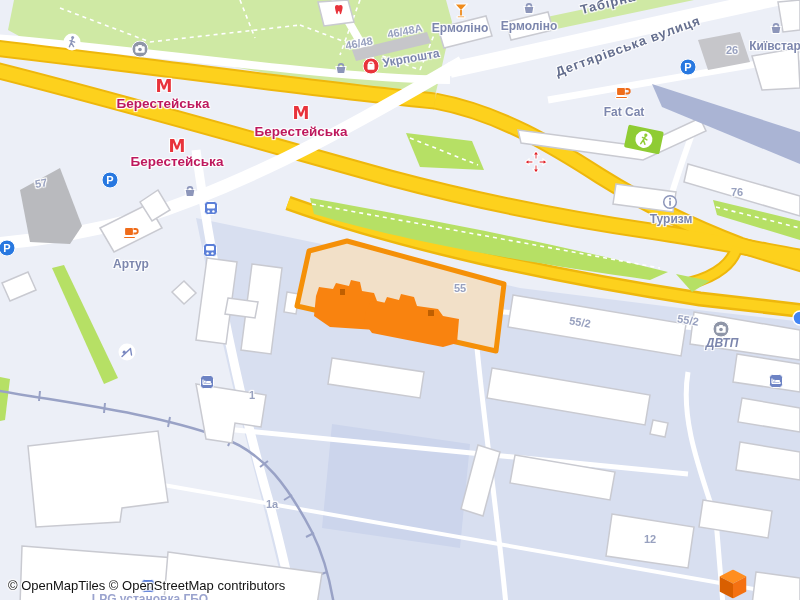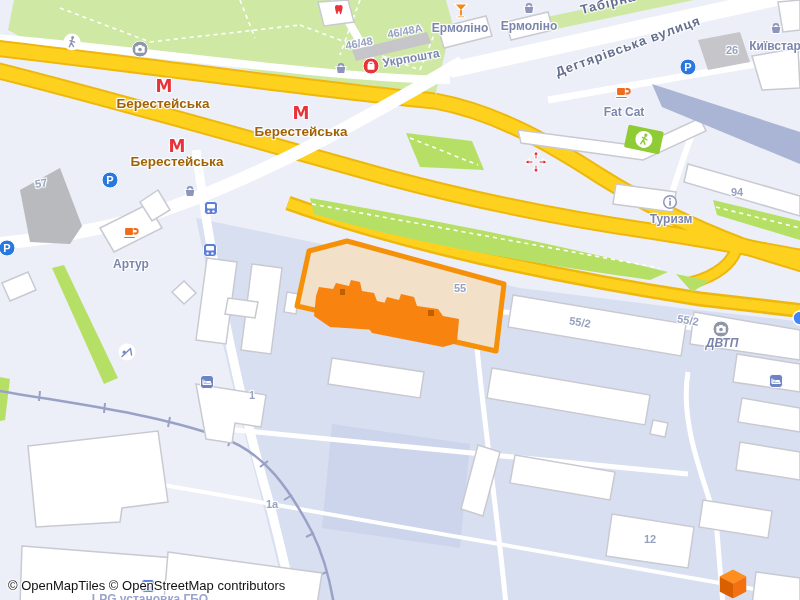--- a/index.html
+++ b/index.html
@@ -4,21 +4,21 @@
 <style>
   html,body{margin:0;padding:0;background:#eceff7;}
   #map{position:relative;width:800px;height:600px;overflow:hidden;
        font-family:"Liberation Sans","DejaVu Sans",sans-serif;background:#eceff7;}
   #base{position:absolute;left:0;top:0;}
   .lbl{position:absolute;transform:translate(-50%,-50%);white-space:nowrap;pointer-events:none;
        text-shadow:0 0 2px #fff,0 0 2px #fff,1px 1px 1px #fff,-1px -1px 1px #fff,1px -1px 1px #fff,-1px 1px 1px #fff;}
   .lbl.poi{color:#7c86ad;font-size:12px;font-weight:bold;}
   .lbl.num{color:#98a1bf;font-size:11px;font-weight:bold;}
   .lbl.street{color:#61699007;color:#646e8e;font-size:13px;font-weight:bold;letter-spacing:1px;}
-  .lbl.metro{color:#a16207;font-size:13.5px;font-weight:bold;}
+  .lbl.metro{color:#be185d;font-size:13.5px;font-weight:bold;}
   .lbl.partial{color:#9aa3ce;font-size:12px;font-weight:bold;}
   .lbl.attrib{color:#111;font-size:13px;font-weight:normal;transform:none;white-space:nowrap;text-align:right;}
   .icon{position:absolute;transform:translate(-50%,-50%);line-height:0;}
   .micon{position:absolute;transform:translate(-50%,-50%);color:#e8333b;font-weight:900;font-size:17px;line-height:1;
          font-family:"DejaVu Sans",sans-serif;
          text-shadow:0 0 2px #fff,1px 1px 1px #fff,-1px -1px 1px #fff,1px -1px 1px #fff,-1px 1px 1px #fff;}
 </style>
 </head>
 <body>
 
@@ -149,21 +149,21 @@
       <div class="lbl poi" style="left: 529px; top: 26px; transform: translate(-50%, -50%) rotate(0deg);">Ермоліно</div>
       <div class="lbl poi" style="left: 411px; top: 58px; transform: translate(-50%, -50%) rotate(-10deg);">Укрпошта</div>
       <div class="lbl poi" style="left: 624px; top: 112px; transform: translate(-50%, -50%) rotate(0deg);">Fat Cat</div>
       <div class="lbl poi" style="left: 671px; top: 219px; transform: translate(-50%, -50%) rotate(0deg);">Туризм</div>
       <div class="lbl poi" style="left: 131px; top: 251px; transform: translate(-50%, -50%) rotate(0deg); margin-top: 13px;">Артур</div>
       <div class="lbl poi" style="left: 775px; top: 46px; transform: translate(-50%, -50%) rotate(0deg);">Київстар</div>
       <div class="lbl poi" style="left: 722px; top: 343px; transform: translate(-50%, -50%) rotate(0deg); font-style: italic;">ДВТП</div>
       <div class="lbl num" style="left: 405px; top: 31px; transform: translate(-50%, -50%) rotate(-11deg);">46/48А</div>
       <div class="lbl num" style="left: 359px; top: 43px; transform: translate(-50%, -50%) rotate(-11deg);">46/48</div>
       <div class="lbl num" style="left: 732px; top: 50px; transform: translate(-50%, -50%) rotate(0deg);">26</div>
-      <div class="lbl num" style="left: 737px; top: 192px; transform: translate(-50%, -50%) rotate(0deg);">94</div>
+      <div class="lbl num" style="left: 737px; top: 192px; transform: translate(-50%, -50%) rotate(0deg);">76</div>
       <div class="lbl num" style="left: 41px; top: 183px; transform: translate(-50%, -50%) rotate(-10deg);">57</div>
       <div class="lbl num" style="left: 412px; top: 288px; transform: translate(-50%, -50%) rotate(0deg); margin-left: 48px;">55</div>
       <div class="lbl num" style="left: 580px; top: 322px; transform: translate(-50%, -50%) rotate(9deg);">55/2</div>
       <div class="lbl num" style="left: 688px; top: 320px; transform: translate(-50%, -50%) rotate(9deg);">55/2</div>
       <div class="lbl num" style="left: 252px; top: 395px; transform: translate(-50%, -50%) rotate(0deg);">1</div>
       <div class="lbl num" style="left: 272px; top: 504px; transform: translate(-50%, -50%) rotate(0deg);">1а</div>
       <div class="lbl num" style="left: 650px; top: 539px; transform: translate(-50%, -50%) rotate(0deg);">12</div>
       <div class="lbl street" style="left: 628px; top: 46px; transform: translate(-50%, -50%) rotate(-20deg);">Дегтярівська вулиця</div>
       <div class="lbl street" style="left: 608px; top: 3px; transform: translate(-50%, -50%) rotate(-14deg);">Табірна</div>
       <div class="lbl metro" style="left: 163px; top: 103px; transform: translate(-50%, -50%) rotate(0deg);">Берестейська</div>

